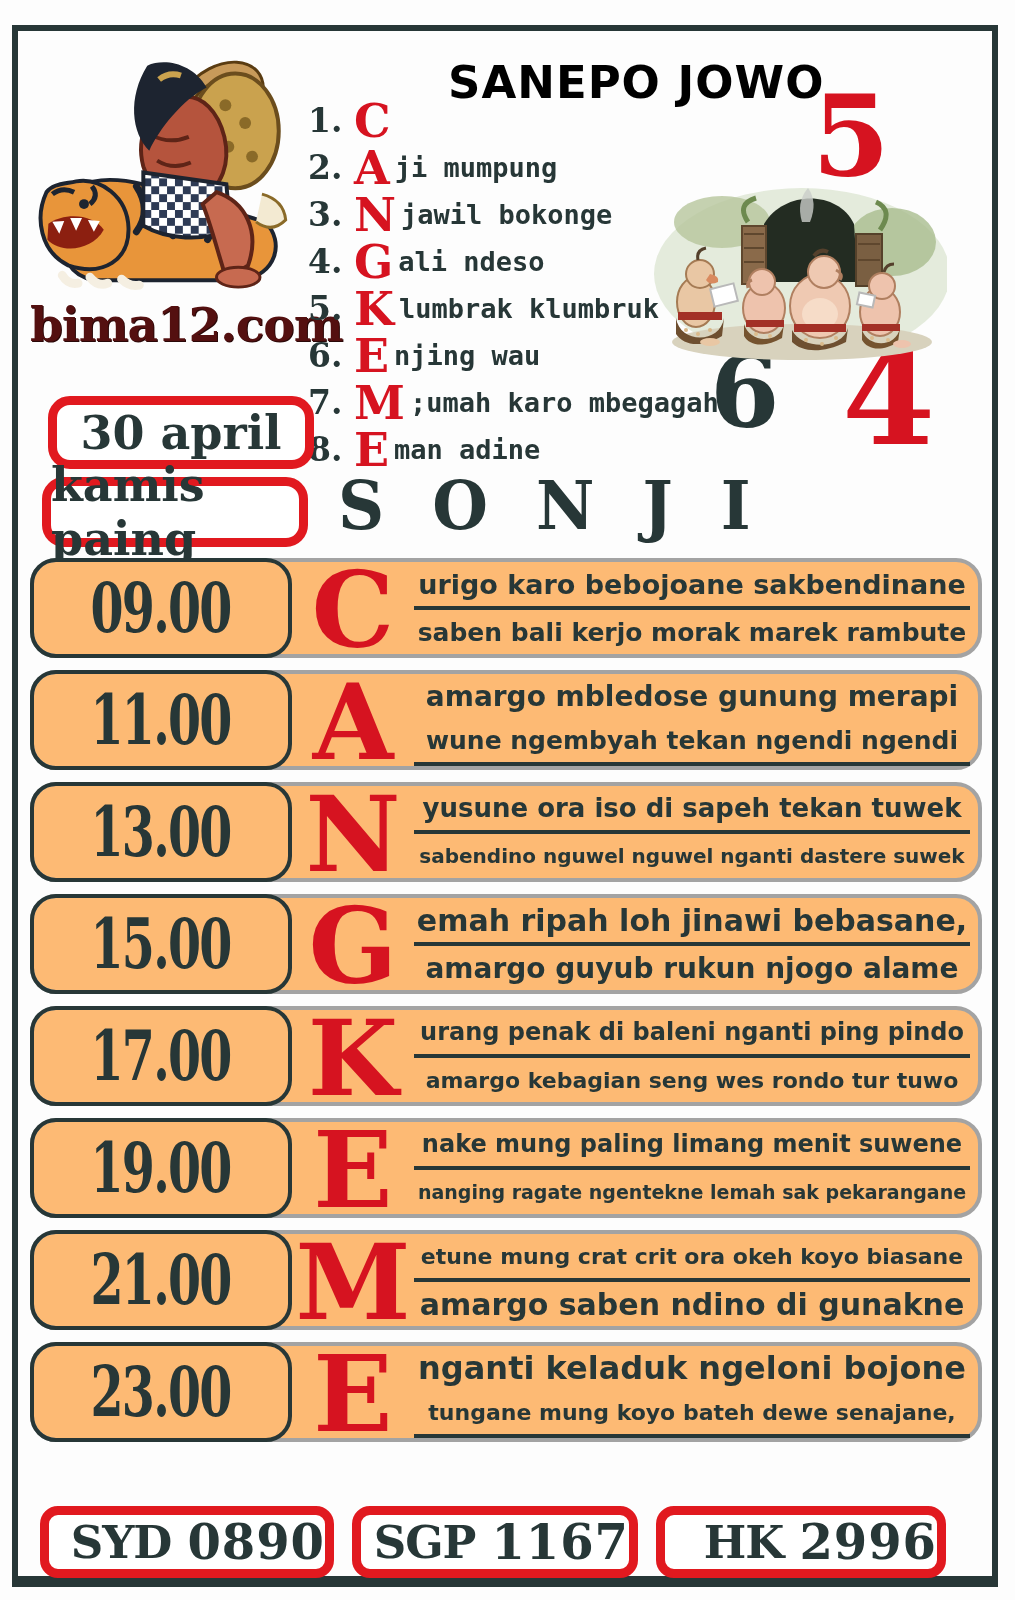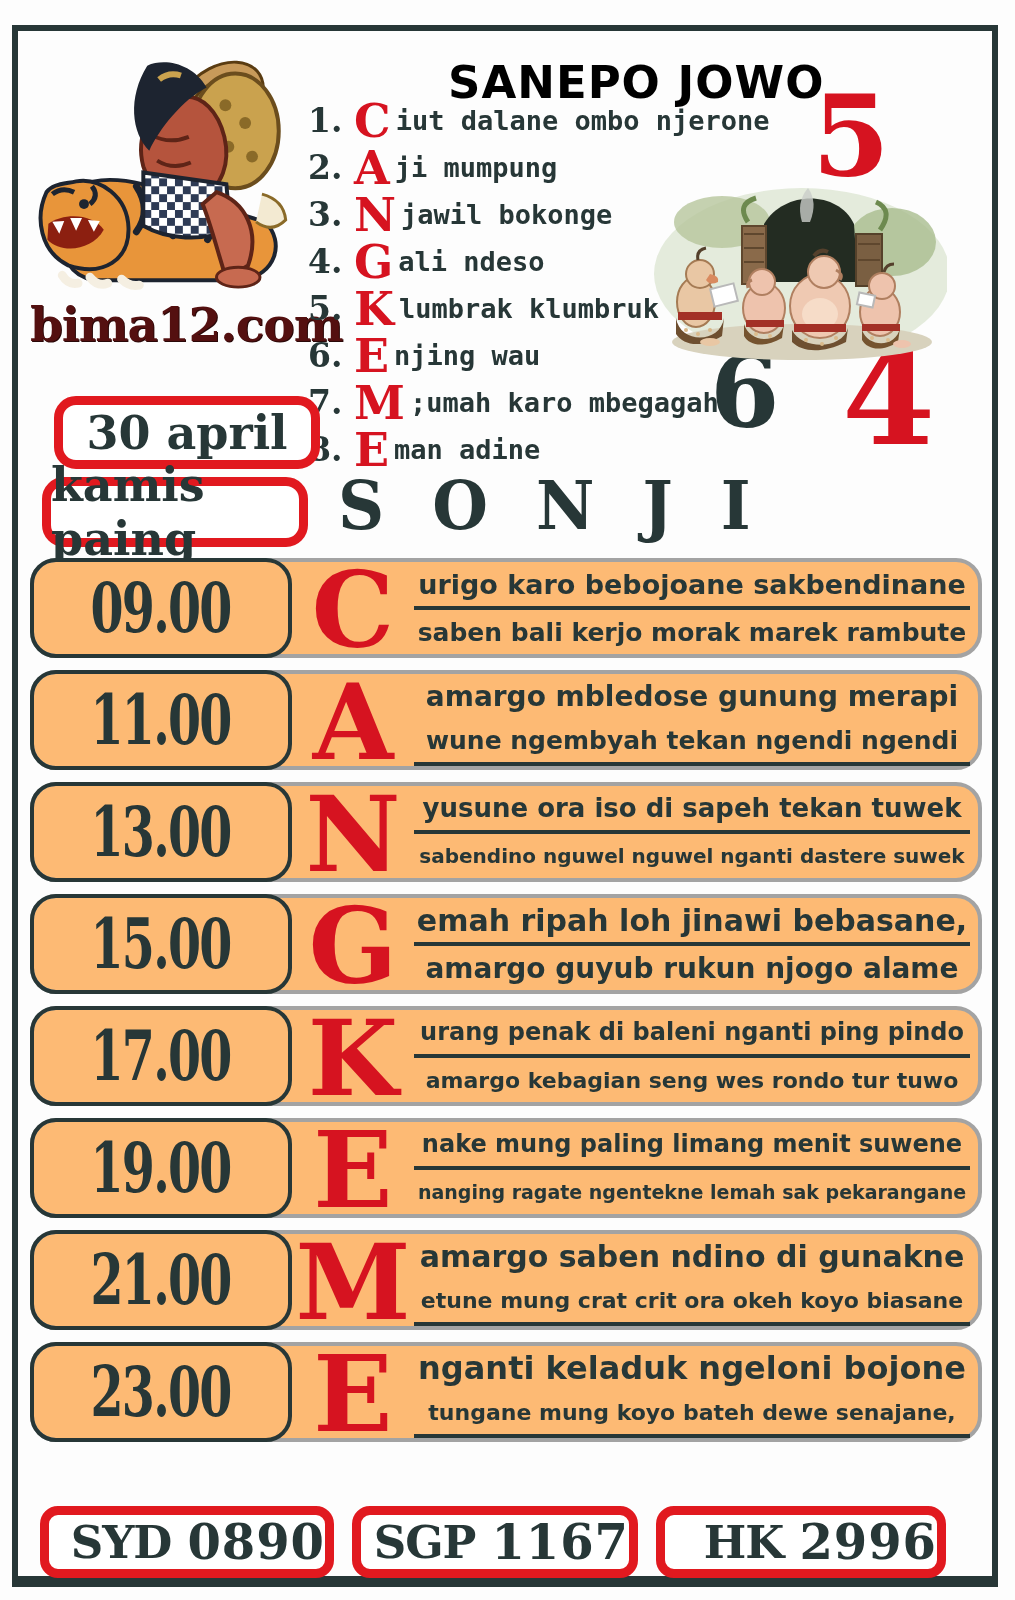--- a/index.html
+++ b/index.html
@@ -29,21 +29,21 @@
   .n5 { left:812px; top:80px;  font-size:112px; color:#d61320; }
   .n6 { left:710px; top:342px; font-size:100px; color:#273737; }
   .n4 { left:842px; top:330px; font-size:134px; color:#d61320; }
 
   .punakawan { position:absolute; left:652px; top:182px; width:295px; height:178px; }
 
   
   .badge { position:absolute; border:9px solid #e1191f; border-radius:22px; background:#fff;
            display:flex; align-items:center; justify-content:center;
            font-family:"DejaVu Serif", serif; font-weight:bold; color:#273737; }
-  .badge-date { left:54px; top:396px; width:266px; height:73px; font-size:46px; }
+  .badge-date { left:48px; top:396px; width:266px; height:73px; font-size:46px; }
   .badge-day  { left:42px; top:477px; width:266px; height:70px; font-size:46px; }
 
   .sonji { position:absolute; left:338px; top:468px; font-family:"DejaVu Serif", serif;
            font-weight:bold; font-size:64px; letter-spacing:48px; color:#273737;
            transform:scaleY(1.05); }
 
   
   .rows { position:absolute; left:30px; top:558px; width:952px; }
   .row { position:relative; width:952px; height:100px; border:4px solid #a3a3a3;
          border-radius:26px; background:#fdba74; margin-bottom:12px; }
@@ -109,21 +109,20 @@
     <path d="M232,160 q22,6 24,26 q-14,14 -30,2" fill="#f3ead2" stroke="#8a6a28" stroke-width="3"></path>
   </svg>
   <div class="site">bima12.com</div>
 
   <div class="title">SANEPO JOWO</div>
 
   <ol class="sanepo-list">
   <li class="sanepo-item">
     <span class="sanepo-num">1.</span>
     <span class="sanepo-initial">C</span>
-    <span class="sanepo-rest">iut dalane ombo njerone</span>
   </li>
 
   <li class="sanepo-item">
     <span class="sanepo-num">2.</span>
     <span class="sanepo-initial">A</span>
     <span class="sanepo-rest">ji mumpung</span>
   </li>
 
   <li class="sanepo-item">
     <span class="sanepo-num">3.</span>
@@ -319,25 +318,25 @@
       </div>
     </div>
   </div>
 
   <div class="row">
     <div class="time-box">
       <span class="time">21.00</span>
     </div>
     <div class="letter">M</div>
     <div class="lines">
+      <div class="line line1">
+        <span class="line-text fit" style="font-size: 22px;">etune mung crat crit ora okeh koyo biasane</span>
+      </div>
       <div class="line line2">
         <span class="line-text fit" style="font-size: 30px;">amargo saben ndino di gunakne</span>
-      </div>
-      <div class="line line1">
-        <span class="line-text fit" style="font-size: 22px;">etune mung crat crit ora okeh koyo biasane</span>
       </div>
     </div>
   </div>
 
   <div class="row">
     <div class="time-box">
       <span class="time">23.00</span>
     </div>
     <div class="letter">E</div>
     <div class="lines">

